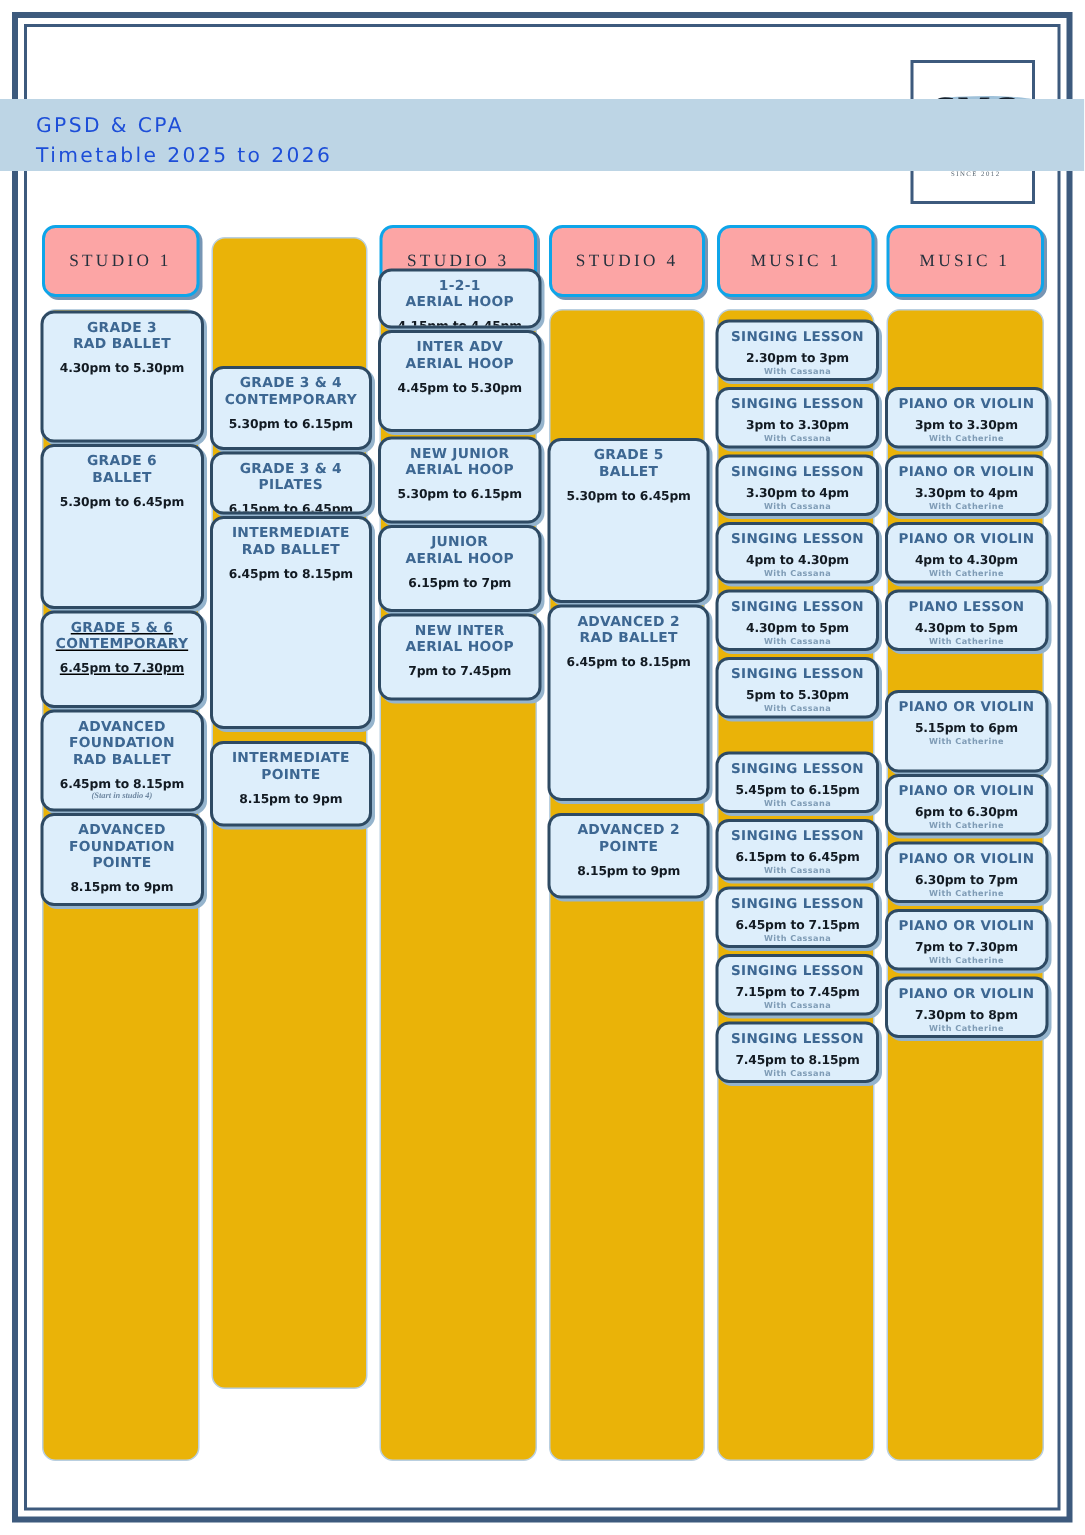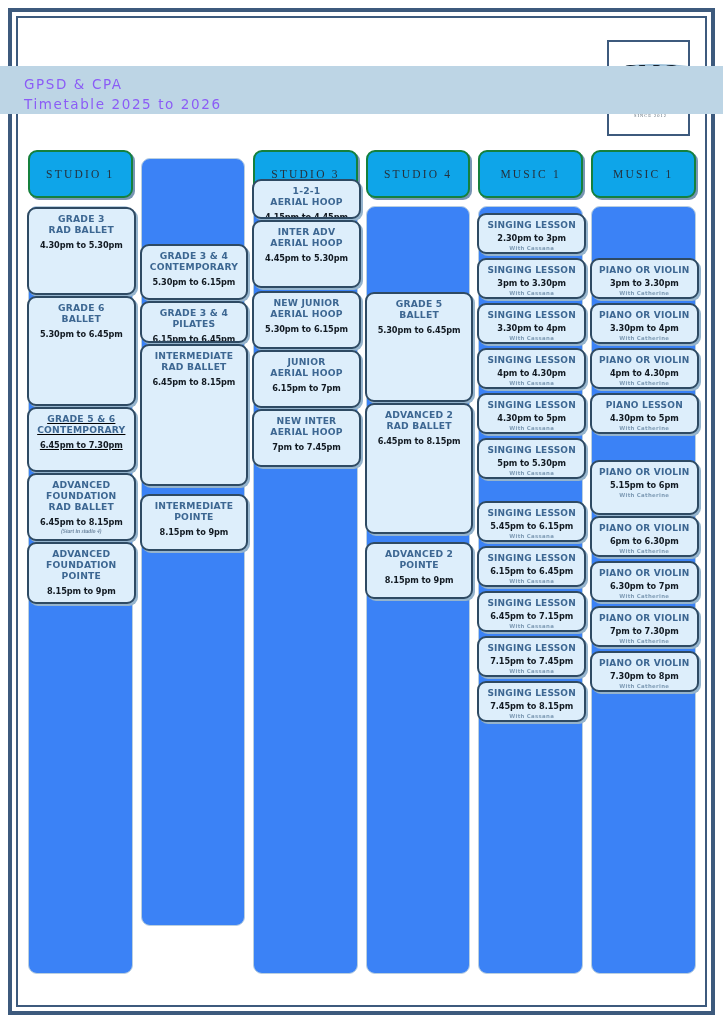--- a/index.html
+++ b/index.html
@@ -64,21 +64,21 @@
     line-height: 1;
     white-space: nowrap;
   }
 
   .header-sub {
     margin-left: 24px;
     margin-top: 4px;
     font-family: "DejaVu Sans", sans-serif;
     font-size: 13.5px;
     letter-spacing: 1.6px;
-    color: #8b5cf6;
+    color: #1d4ed8;
     line-height: 1.45;
     white-space: nowrap;
   }
 
   
   .logo-box {
     position: absolute;
     left: 607px; top: 40px;
     width: 83px; height: 96px;
     border: 2px solid #3d5a7d;
@@ -134,39 +134,39 @@
   }
   .column {
     width: 112.6px;
     margin-right: 0;
     display: flex;
     flex-direction: column;
   }
 
   .col-header {
     height: 48px;
-    border: 2px solid #15803d;
+    border: 2px solid #0ea5e9;
     border-radius: 9px;
-    background: #0ea5e9;
+    background: #fca5a5;
     box-shadow: 2px 2px 0 #7795b4;
     display: flex;
     align-items: center;
     justify-content: center;
     font-family: "Liberation Serif", serif;
     font-size: 11.5px;
     letter-spacing: 2.2px;
     color: #25313d;
     margin: 0 4px;
   }
 
   .col-body {
     position: relative;
     margin: 8px 4px 0 4px;
     height: 768px;
-    background: #3b82f6;
+    background: #eab308;
     border: 1.5px solid #b9cfe0;
     border-radius: 9px;
   }
 
   
   .block {
     position: absolute;
     left: -2px;
     width: 108.6px;
     background: #ddeefb;

